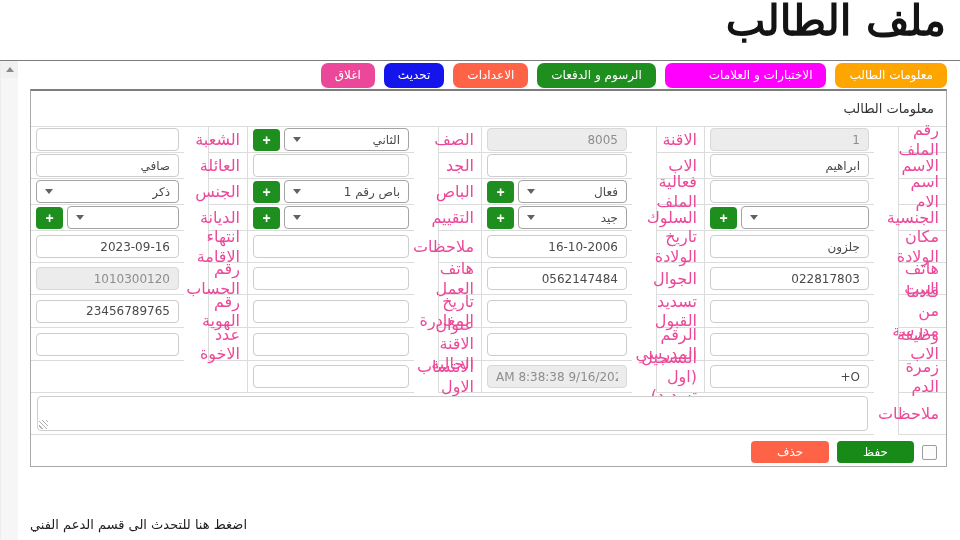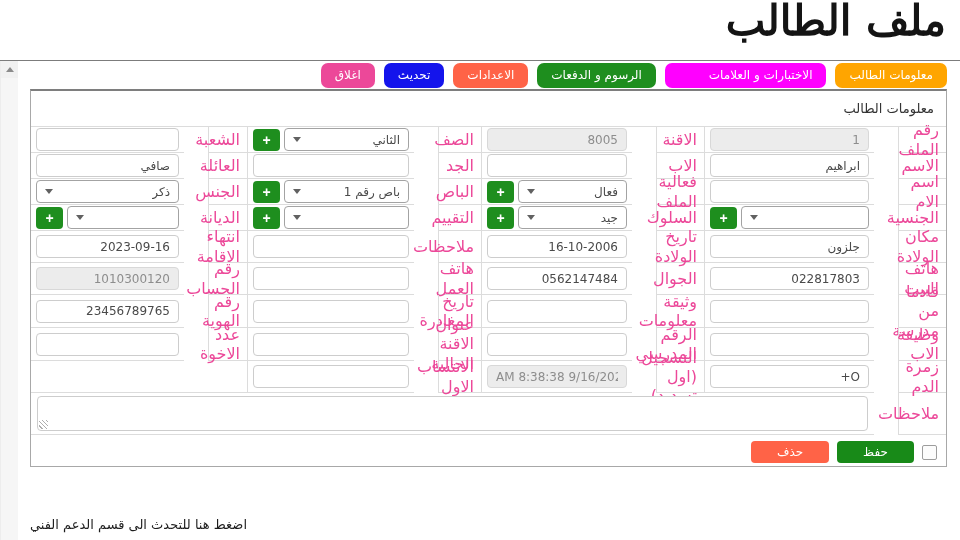--- a/index.html
+++ b/index.html
@@ -218,21 +218,21 @@
         </div>
       <div class="cell lab">رقم الحساب</div>
       <div class="cell fldc nb">
           <input class="fld dis" disabled="" value="1010300120" style="">
         </div>
 
       <div class="cell lab">قادما من مدرسة</div>
       <div class="cell fldc">
           <input class="fld" value="" style="">
         </div>
-      <div class="cell lab">وثيقة معلومات</div>
+      <div class="cell lab">تسديد القبول</div>
       <div class="cell fldc">
           <input class="fld" value="" style="">
         </div>
       <div class="cell lab">تاريخ المغادرة</div>
       <div class="cell fldc">
           <input class="fld" value="" style="">
         </div>
       <div class="cell lab">رقم الهوية</div>
       <div class="cell fldc nb">
           <input class="fld" value="23456789765" style="">

